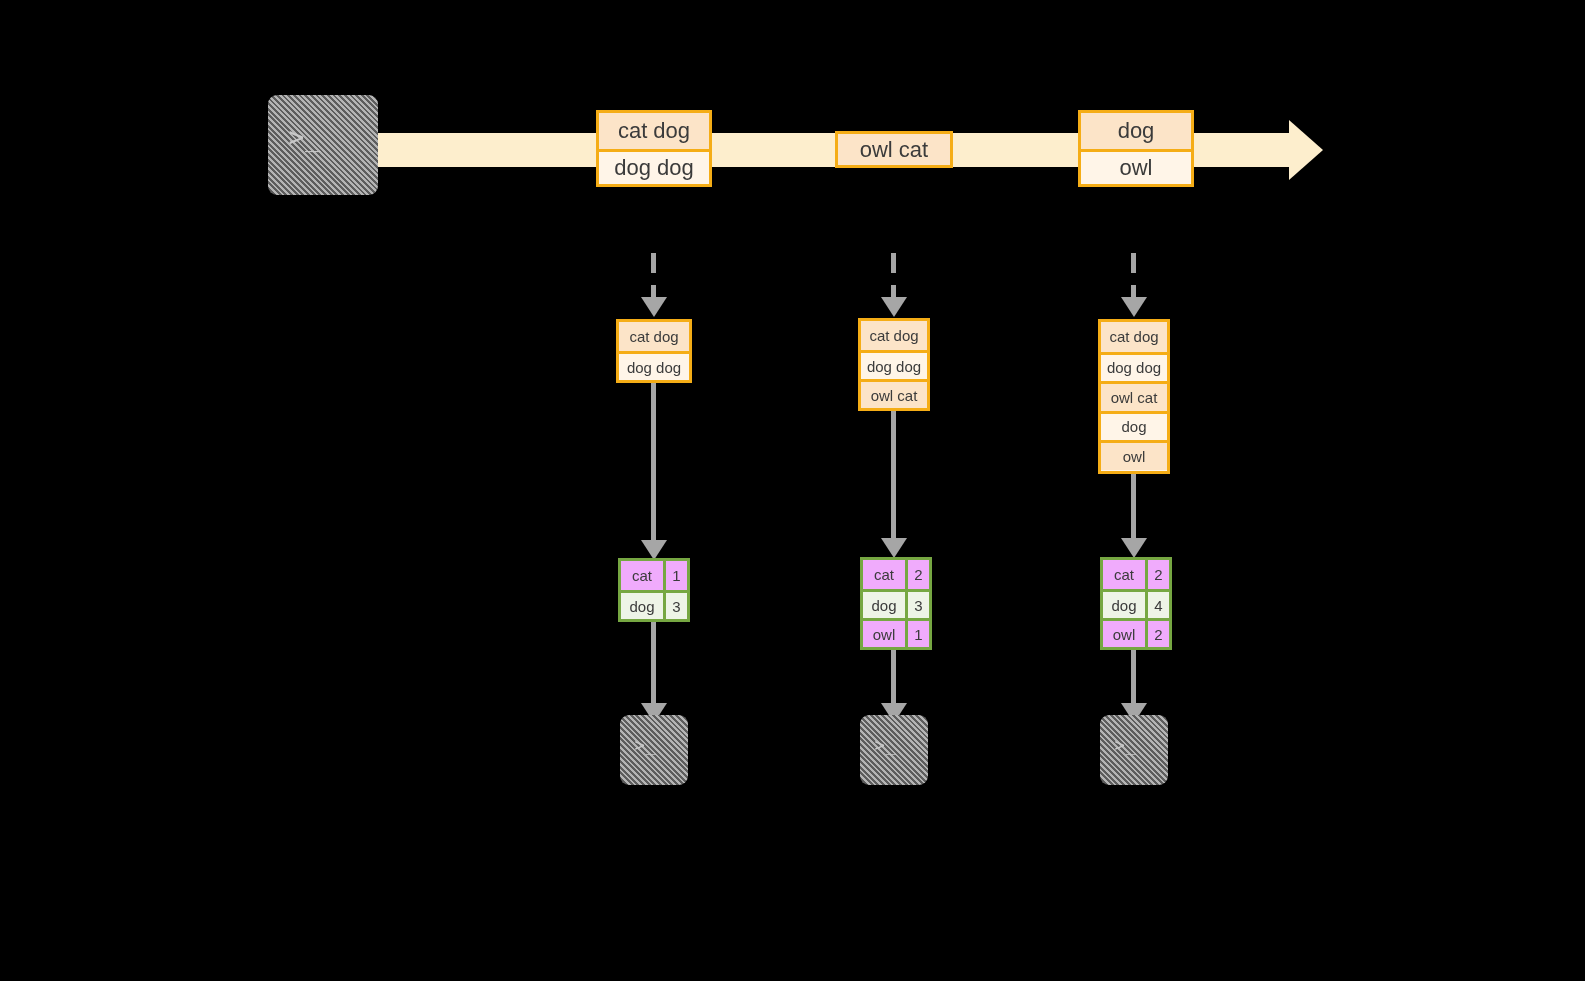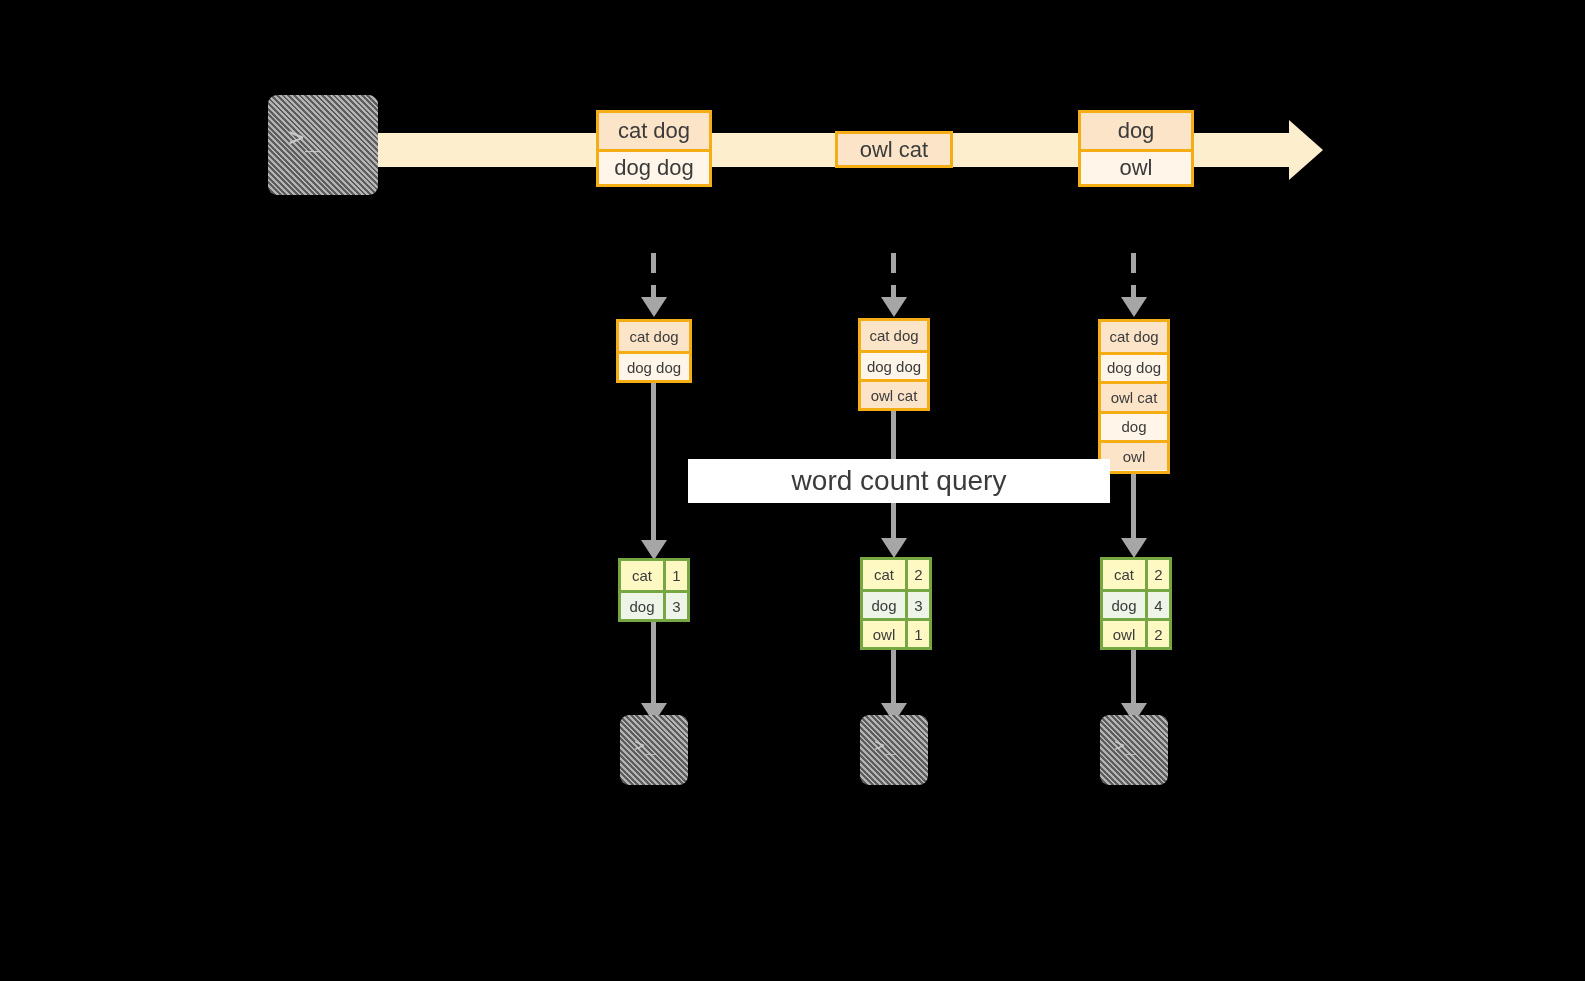--- a/index.html
+++ b/index.html
@@ -37,21 +37,21 @@
   .tbl .row.sep{border-top:3px solid #f5ad16;}
 
   
   .gtbl{position:absolute;box-sizing:border-box;
         border:3px solid #76a742;background:#eef4e7;}
   .gtbl .grow{box-sizing:border-box;display:flex;align-items:stretch;}
   .gtbl .grow.sep{border-top:3px solid #76a742;}
   .gtbl .gk,.gtbl .gv{box-sizing:border-box;display:flex;align-items:center;
         justify-content:center;color:#3b3b3b;white-space:nowrap;}
   .gtbl .gv{border-left:3px solid #76a742;}
-  .gtbl .grow.alt .gk,.gtbl .grow.alt .gv{background:#fef9c3;}
+  .gtbl .grow.alt .gk,.gtbl .grow.alt .gv{background:#f0abfc;}
 
   
   .vline{position:absolute;background:#a6a6a6;width:5px;}
   .vdash{position:absolute;width:5px;
         background:repeating-linear-gradient(to bottom,#a6a6a6 0 20px,transparent 20px 32px);}
   .vhead{position:absolute;width:0;height:0;
         border-left:13px solid transparent;
         border-right:13px solid transparent;
         border-top:20px solid #a6a6a6;}
 
@@ -177,17 +177,14 @@
     </div>
   </div>
 
   <div class="vline" style="left:1131px;top:650px;height:57px;"></div>
   <div class="vhead" style="left:1121px;top:703px;"></div>
 
   <div class="term" style="left:1100px;top:715px;width:68px;height:70px;">
     <span class="glyph" style="font-size:17px;">&gt;_</span>
   </div>
 
-  <div class="qlabel" style="left:688px;top:459px;width:422px;height:44px;font-size:28px;">
-    <span>word count query</span>
-  </div>
 
 </div>
 
 </body></html>

